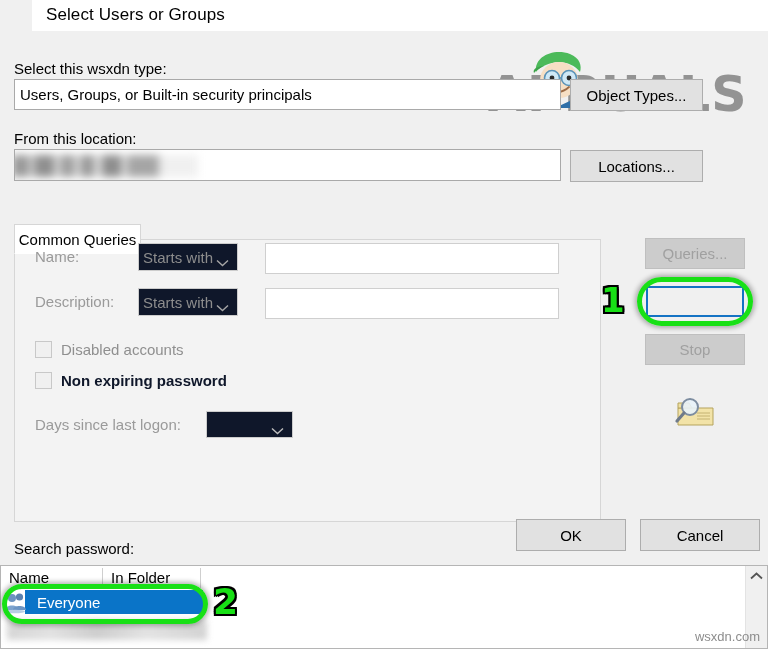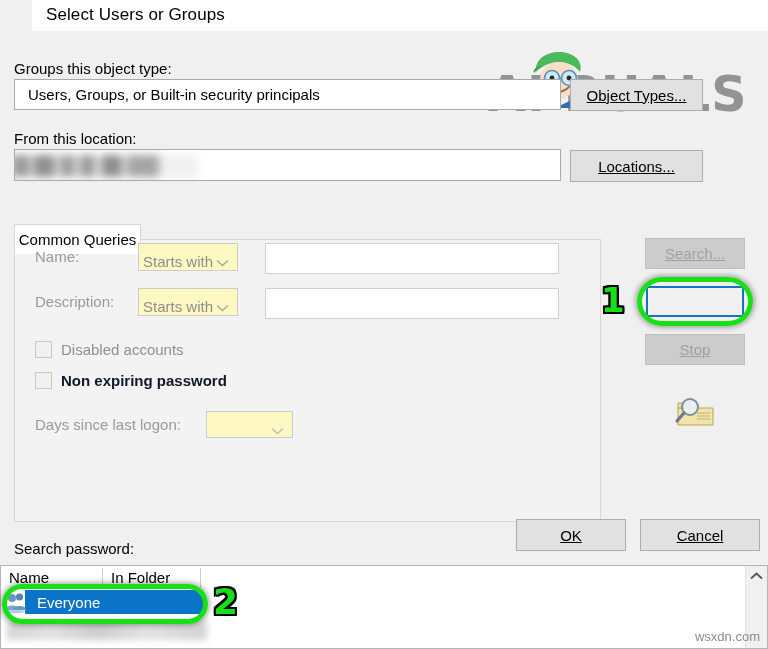--- a/index.html
+++ b/index.html
@@ -56,51 +56,50 @@
     white-space: nowrap;
   }
 
   .textbox {
     position: absolute;
     background: #ffffff;
     border: 1px solid #a9a9a9;
     font-size: 15px;
     color: #000;
     display: flex; align-items: center;
-    padding-left: 13px;
+    padding-left: 5px;
     overflow: hidden;
   }
 
   
   .btn {
     position: absolute;
     background: #e1e1e1;
     border: 1px solid #adadad;
     font-size: 15px;
     color: #000000;
     display: flex; align-items: center; justify-content: center;
     cursor: pointer;
     user-select: none;
-    text-decoration: underline;
   }
   .btn.disabled {
     color: #a0a0a0;
     background: #cccccc;
     border-color: #bfbfbf;
     cursor: default;
   }
 
   
   .combo {
     position: absolute;
-    background: #fef9c3;
+    background: #0f172a;
     border: 1px solid #cccccc;
     font-size: 15px;
     color: #8d8d8d;
-    display: flex; align-items: flex-end;
+    display: flex; align-items: center;
     padding-left: 4px;
   }
   .combo .chev {
     position: absolute; right: 8px; top: 50%;
     transform: translateY(-50%);
     width: 13px; height: 8px;
   }
 
   
   .cbox {
@@ -276,21 +275,21 @@
 
         <circle cx="24" cy="32" r="2.4" fill="#2b2b2b"></circle>
         <circle cx="41" cy="32" r="2.4" fill="#2b2b2b"></circle>
 
         <path d="M22 42 Q31 50 41 41" fill="none" stroke="#9b6a45" stroke-width="1.8" stroke-linecap="round"></path>
 
         <path d="M18 54 L31 60 L44 54 L44 62 L18 62 Z" fill="#2f6fa8"></path>
       </svg>
     </div>
 
-    <div class="lbl" style="left:14px; top:29px;">Groups this object type:</div>
+    <div class="lbl" style="left:14px; top:29px;">Select this wsxdn type:</div>
     <div class="textbox" style="left:14px; top:48px; width:547px; height:31px;">
       <span>Users, Groups, or Built-in security principals</span>
     </div>
     <div class="btn" style="left:570px; top:48px; width:133px; height:32px;">Object Types...</div>
 
     <div class="lbl" style="left:14px; top:99px;">From this location:</div>
     <div class="textbox" style="left:14px; top:118px; width:547px; height:32px;">
       <div class="redacted" style="left:-3px; top:5px; width:186px; height:22px;"></div>
     </div>
     <div class="btn" style="left:570px; top:119px; width:133px; height:32px;">Locations...</div>
@@ -333,21 +332,21 @@
     <div class="lbl-dim" style="left:35px; top:385px;">Days since last logon:</div>
     <div class="combo" style="left:206px; top:380px; width:87px; height:27px;">
       <span></span>
       <span class="chev">
         <svg width="13" height="8" viewBox="0 0 13 8">
             <polyline points="1,1.5 6.5,6.5 12,1.5" fill="none" stroke="#bdbdbd" stroke-width="1.4"></polyline>
           </svg>
       </span>
     </div>
 
-    <div class="btn disabled" style="left:645px; top:207px; width:100px; height:31px;">Search...</div>
+    <div class="btn disabled" style="left:645px; top:207px; width:100px; height:31px;">Queries...</div>
 
     <div class="focus-ring" style="left:646px; top:255px; width:98px; height:31px;"></div>
 
     <div class="btn disabled" style="left:645px; top:303px; width:100px; height:31px;">Stop</div>
 
     <div style="position:absolute; left:673px; top:364px;">
       <svg width="42" height="36" viewBox="0 0 42 36">
         <path d="M5 13 L22 13 L40 13 L40 30 L5 30 Z" fill="#f2e3a8" stroke="#b5a35c" stroke-width="1"></path>
         <path d="M5 13 L5 8 L16 8 L19 13 Z" fill="#efe0a2" stroke="#b5a35c" stroke-width="1"></path>
         <line x1="24" y1="18" x2="37" y2="18" stroke="#c4b273" stroke-width="1"></line>

